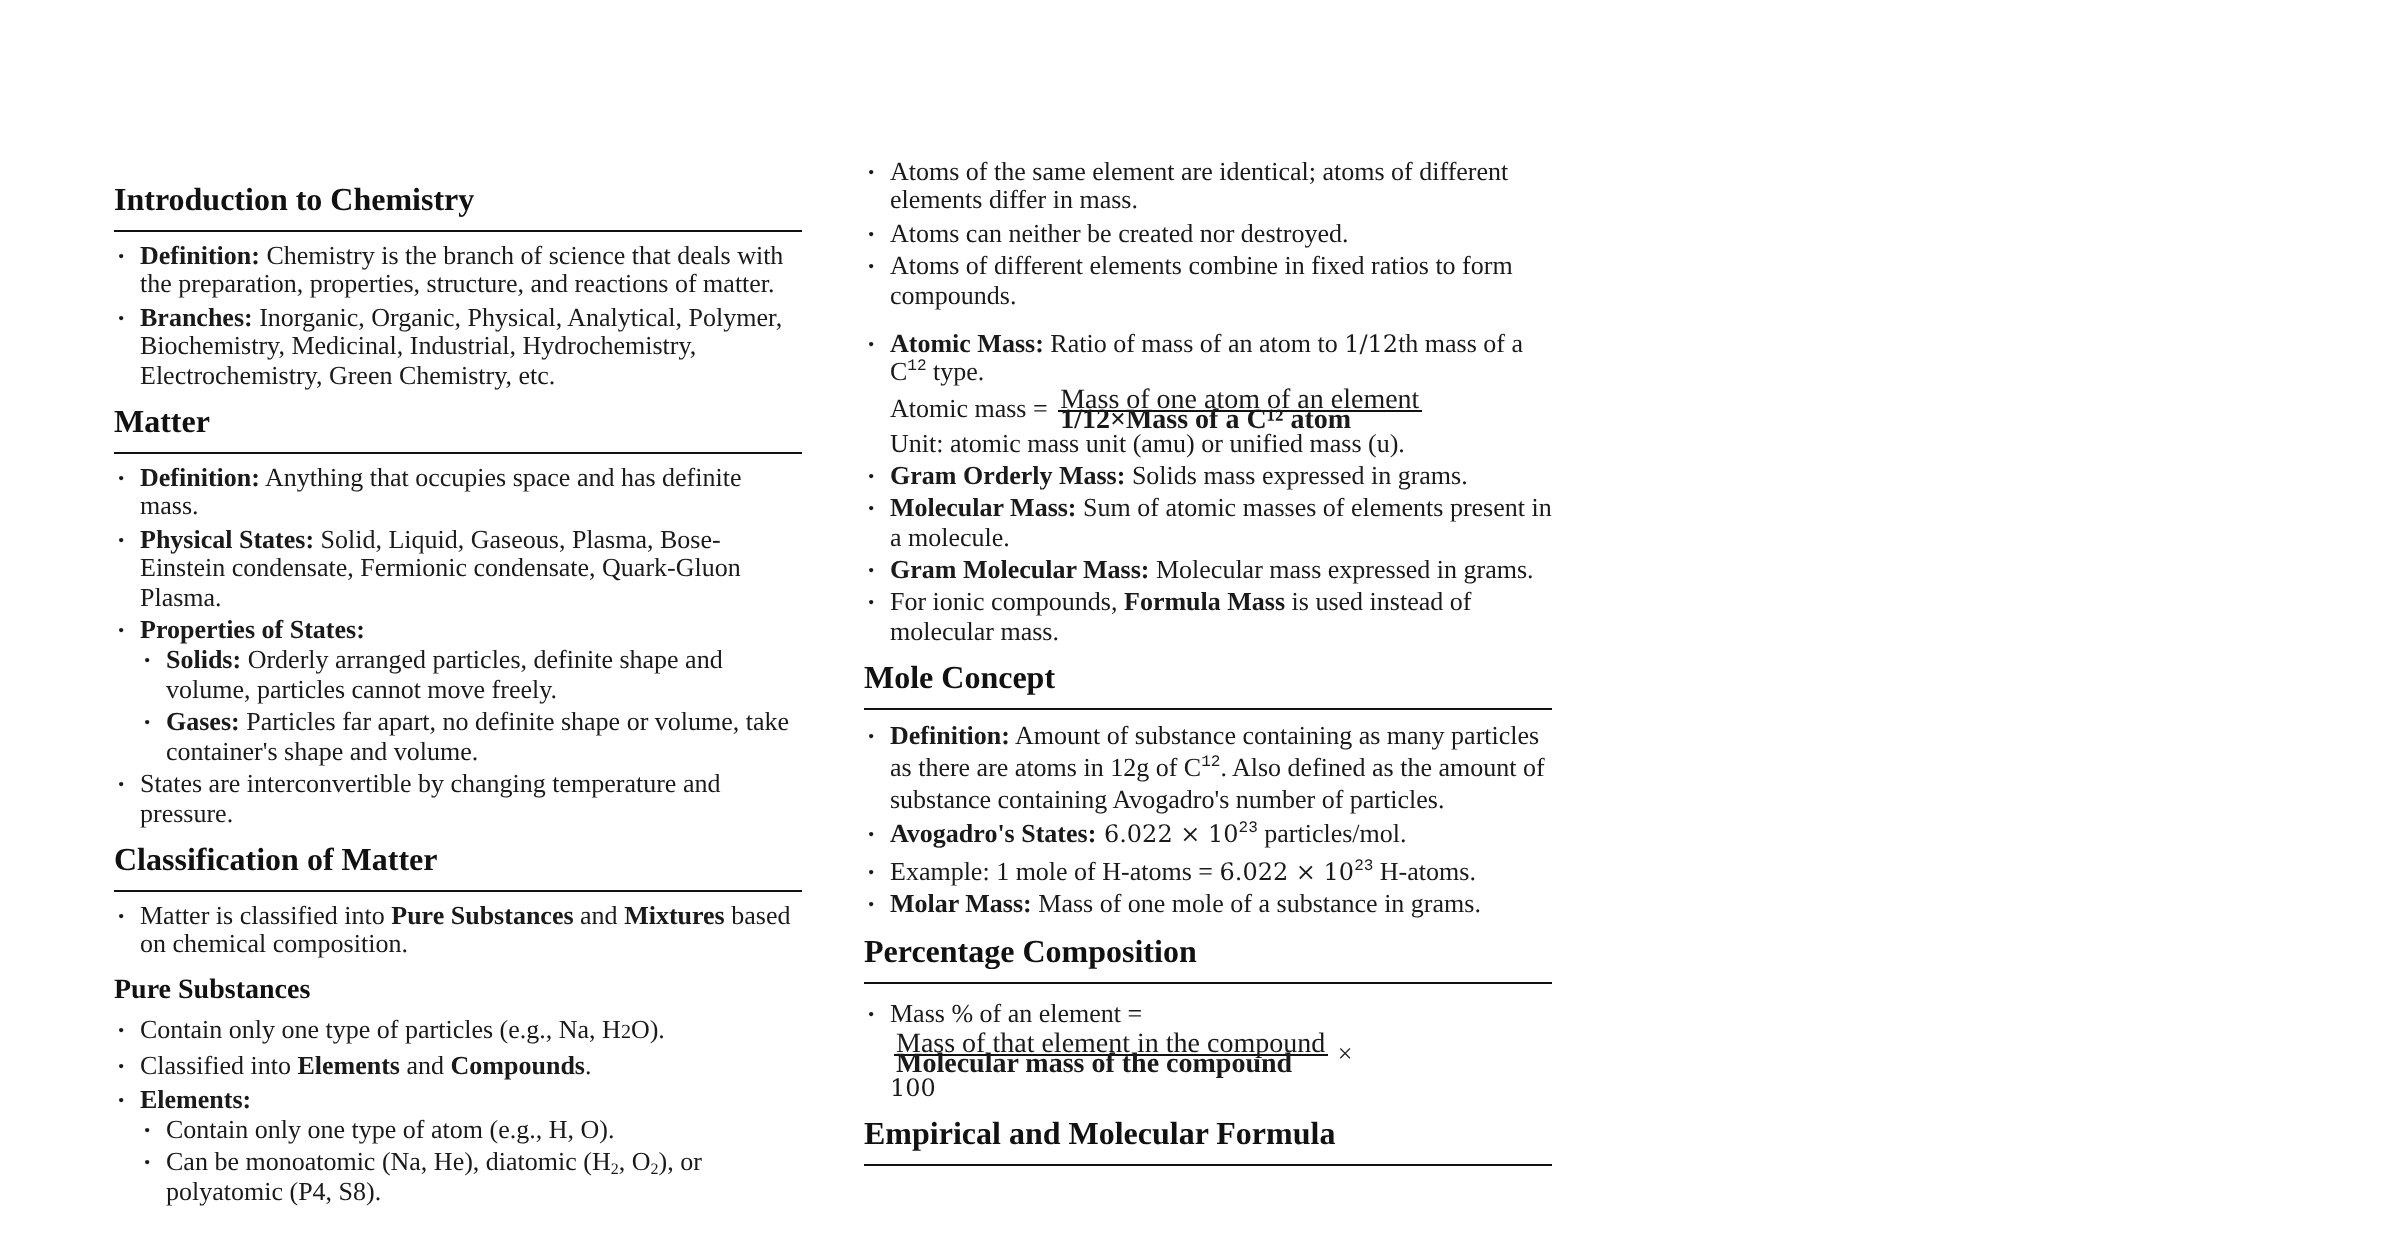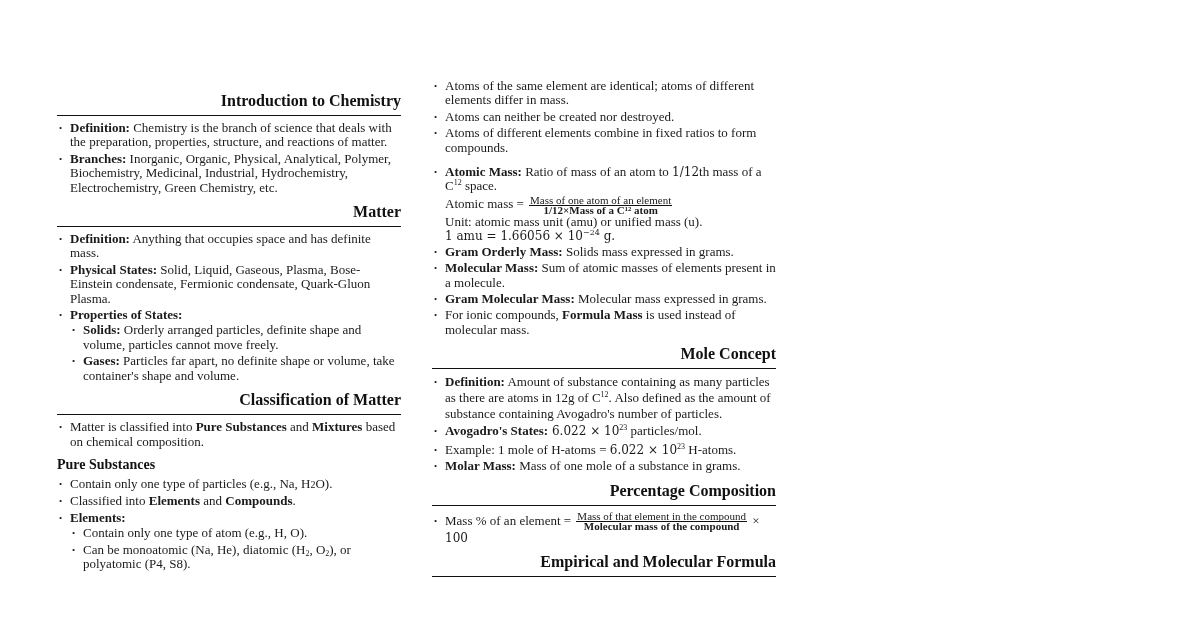--- a/index.html
+++ b/index.html
@@ -2,33 +2,33 @@
 <html><head>
 <meta charset="utf-8">
 <style>
   html, body { margin: 0; padding: 0; background: #ffffff; }
   body { width: 1191px; height: 626px; overflow: hidden; position: relative;
          font-family: "Liberation Serif", "DejaVu Serif", serif; color: #1a1a1a; font-size: 13px; }
   .col { position: absolute; top: 0; width: 344px; }
   .col-left { left: 57px; top: 91px; }
   .col-right { left: 432px; top: 79px; }
   h2 { font-family: "Liberation Serif", serif; font-size: 16px; font-weight: bold; margin: 0;
-       padding-bottom: 4px; border-bottom: 1.6px solid #111; color: #111; line-height: 20px; text-align: right; }
+       padding-bottom: 4px; border-bottom: 1.6px solid #111; color: #111; line-height: 20px; }
   h3 { font-family: "Liberation Serif", serif; font-size: 14px; font-weight: bold; margin: 6px 0 4px 0; line-height: 17px; color:#111; }
   ul { list-style: none; margin: 0; padding: 0; }
   ul.top { margin-top: 5px; margin-bottom: 7px; }
   li { position: relative; padding-left: 13px; line-height: 14.4px; margin-bottom: 2px; }
   li::before { content: "\2022"; position: absolute; left: 2px; top: 0; font-size: 9px; }
   ul.sub { margin-top: 1px; }
   ul.sub li { margin-left: 0; }
   b { font-weight: bold; }
   .math { font-family: "DejaVu Serif", serif; font-size: 12px; }
-  sup { font-size: 8px; vertical-align: 5px; line-height: 0; }
+  sup { font-size: 8px; vertical-align: 5px; line-height: 0; font-family: Liberation Mono, monospace; }
   sub { font-size: 8px; vertical-align: -2px; line-height: 0; }
-  .frac { display: inline-block; vertical-align: middle; text-align: center; font-size: 11px; line-height: 9px; margin: 0 2px; }
+  .frac { display: inline-block; vertical-align: middle; font-size: 14px; line-height: 9px; margin: 0 2px; }
   .frac .num { display: block; border-bottom: 1px solid #111; padding: 0 1px; }
   .frac .den { display: block; padding: 0 1px; font-weight: bold; }
   .block-line { display:block; line-height: 14px; }
   .sec { margin-bottom: 2px; }
 </style>
 </head>
 <body>
 
 <div class="col col-left">
 
@@ -44,20 +44,21 @@
     <h2>Matter</h2>
     <ul class="top">
       <li><b>Definition:</b><span> Anything that occupies space and has definite mass.</span></li>
       <li><b>Physical States:</b><span> Solid, Liquid, Gaseous, Plasma, Bose-Einstein condensate, Fermionic condensate, Quark-Gluon Plasma.</span></li>
       <li><b>Properties of States:</b>
         <ul class="sub">
           <li><b>Solids:</b><span> Orderly arranged particles, definite shape and volume, particles cannot move freely.</span></li>
           <li><b>Gases:</b><span> Particles far apart, no definite shape or volume, take container's shape and volume.</span></li>
         </ul>
       </li>
+      <li><span>States are interconvertible by changing temperature and pressure.</span></li>
     </ul>
   </section>
 
   <section class="sec">
     <h2>Classification of Matter</h2>
     <ul class="top">
       <li><span>Matter is classified into </span><b>Pure Substances</b><span> and </span><b>Mixtures</b><span> based on chemical composition.</span></li>
     </ul>
     <h3>Pure Substances</h3>
     <ul>
@@ -78,26 +79,25 @@
 
   <ul style="margin-bottom:10px">
     <li><span>Atoms of the same element are identical; atoms of different elements differ in mass.</span></li>
     <li><span>Atoms can neither be created nor destroyed.</span></li>
     <li><span>Atoms of different elements combine in fixed ratios to form compounds.</span></li>
   </ul>
 
   <section class="sec">
     <ul class="top">
       <li>
-        <b>Atomic Mass:</b><span> Ratio of mass of an atom to </span><span class="math">1/12</span><span>th mass of a C</span><sup>12</sup><span> space.</span>
+        <b>Atomic Mass:</b><span> Ratio of mass of an atom to </span><span class="math">1/12</span><span>th mass of a C</span><sup>12</sup><span> type.</span>
         <span class="block-line" style="margin-top:2px">
           <span>Atomic mass = </span><span class="frac"><span class="num">Mass of one atom of an element</span><span class="den">1/12×Mass of a C¹² atom</span></span>
         </span>
         <span class="block-line">Unit: atomic mass unit (amu) or unified mass (u).</span>
-        <span class="block-line math"><span>1 amu = 1.66056 × 10</span><sup>−24</sup><span> g.</span></span>
       </li>
       <li><b>Gram Orderly Mass:</b><span> Solids mass expressed in grams.</span></li>
       <li><b>Molecular Mass:</b><span> Sum of atomic masses of elements present in a molecule.</span></li>
       <li><b>Gram Molecular Mass:</b><span> Molecular mass expressed in grams.</span></li>
       <li><span>For ionic compounds, </span><b>Formula Mass</b><span> is used instead of molecular mass.</span></li>
     </ul>
   </section>
 
   <section class="sec">
     <h2>Mole Concept</h2>

